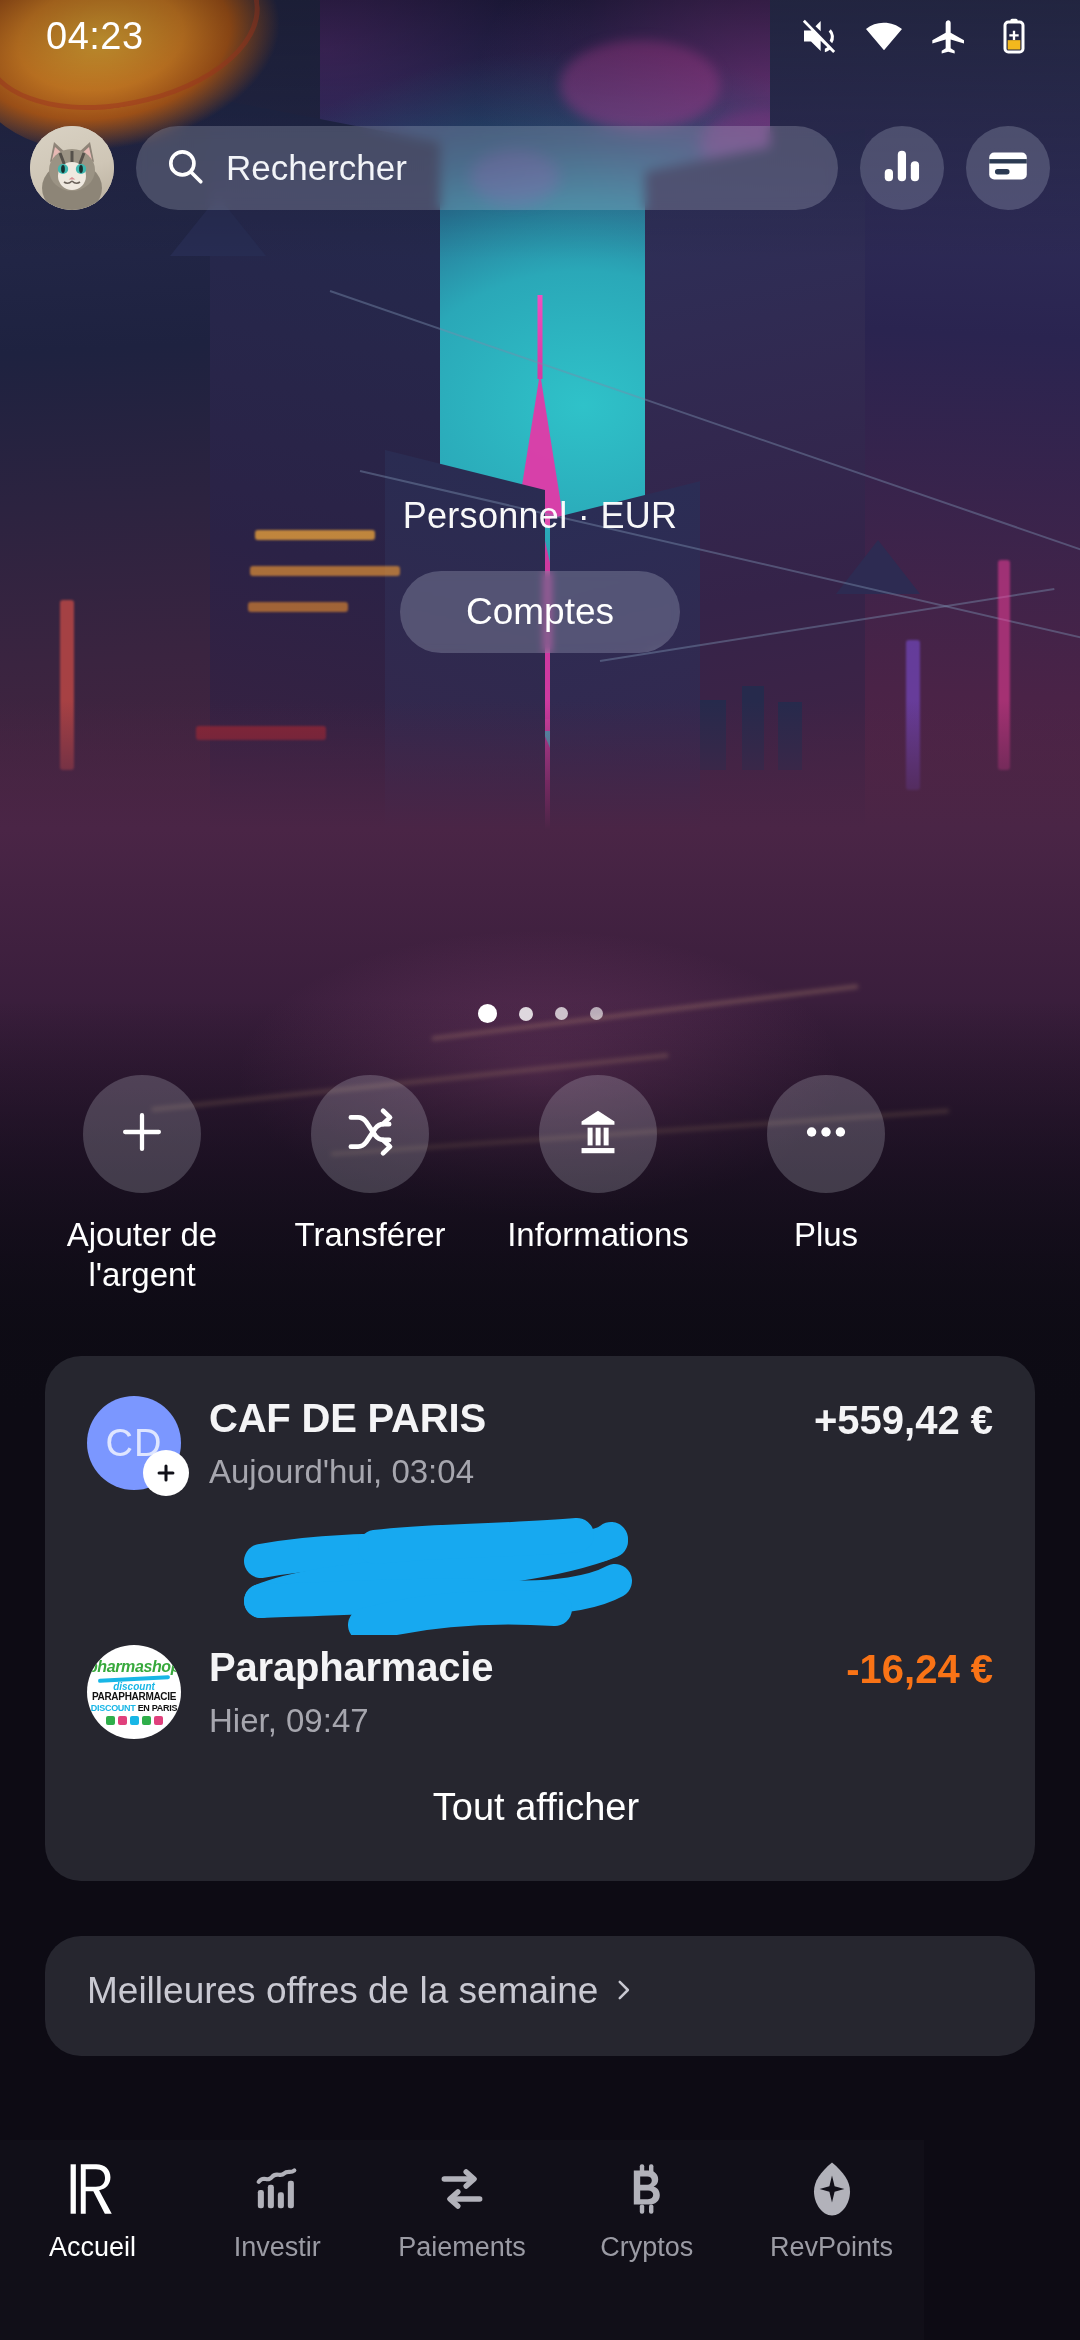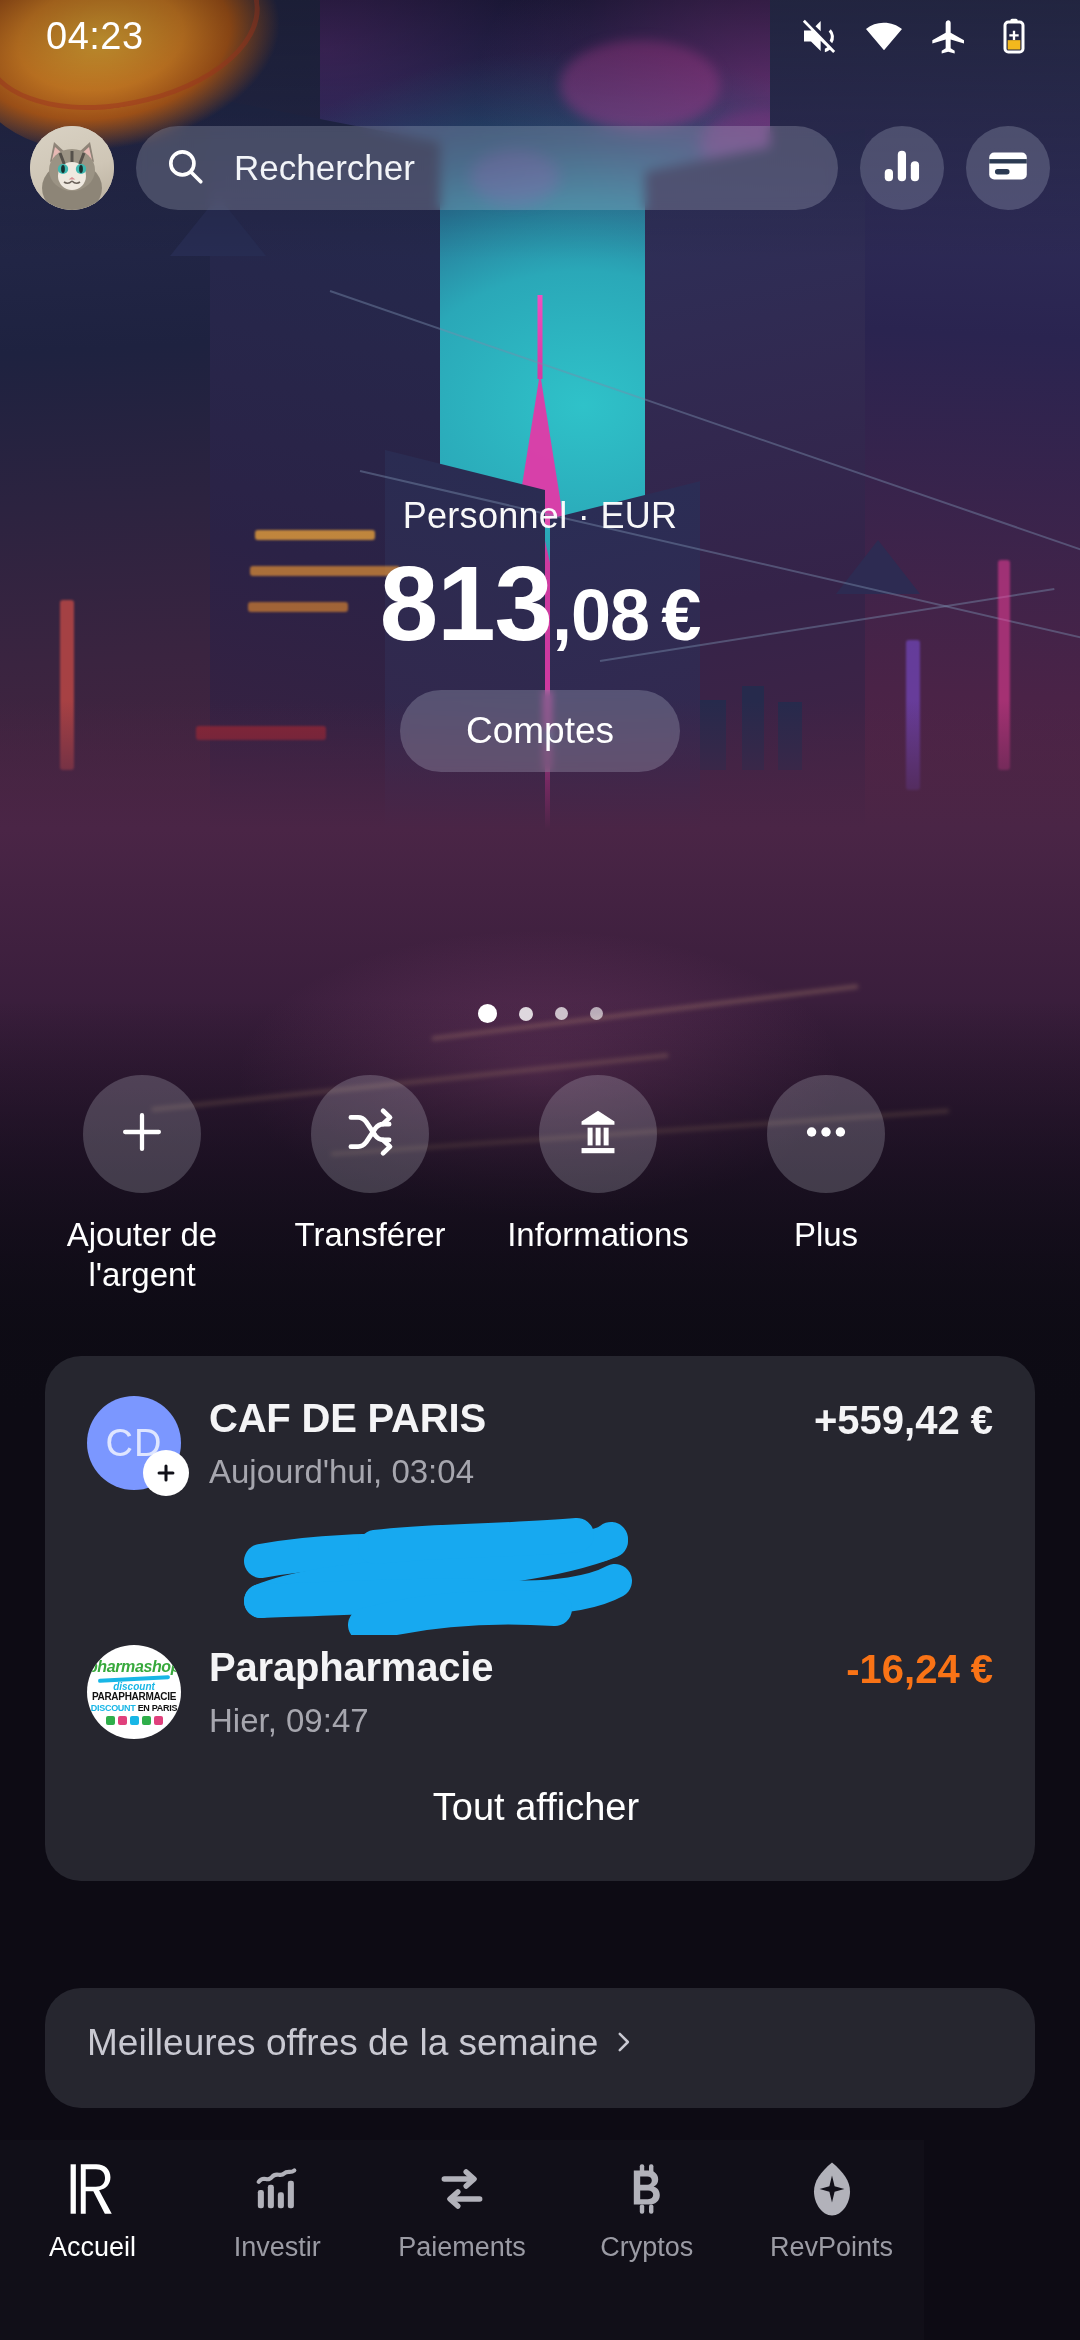--- a/index.html
+++ b/index.html
@@ -121,21 +121,21 @@
   }
   .avatar {
     width:84px; height:84px; border-radius:50%; flex:0 0 84px;
     overflow:hidden; position:relative; background:#c8c0b4;
   }
   .cat-bg { position:absolute; inset:0; background:linear-gradient(160deg,#d9d2c4 0%,#cfc6b6 55%,#b7ad9c 100%); }
   .search-pill {
     flex:1 1 auto; height:84px; border-radius:42px;
     background:rgba(235,240,250,.20);
     backdrop-filter:blur(6px);
-    display:flex; align-items:center; gap:28px; padding:0 28px;
+    display:flex; align-items:center; gap:20px; padding:0 28px;
   }
   .search-pill .sp-text { color:#f2f4f8; font-size:35px; }
   .hdr-btn {
     width:84px; height:84px; border-radius:50%; flex:0 0 84px;
     background:rgba(225,235,250,.20);
     display:flex; align-items:center; justify-content:center;
   }
 
   
   .balance-block {
@@ -220,21 +220,21 @@
 
   .scribble { position:absolute; left:225px; top:1505px; width:420px; height:130px; z-index:33; pointer-events:none; }
 
   .tx-divider-space { height:58px; }
   .tout-afficher {
     text-align:center; color:#fff; font-size:38px; padding:46px 8px 52px 0;
   }
 
   
   .offers-card {
-    position:absolute; left:45px; top:1988px; width:990px; height:120px;
+    position:absolute; left:45px; top:1936px; width:990px; height:120px;
     background:#26262f; border-radius:36px; z-index:30; padding:34px 42px 0 42px;
   }
   .offers-title { color:#c9c9d2; font-size:37px; display:flex; align-items:center; gap:12px; }
 
   
   .bottomnav {
     position:absolute; left:0; bottom:0; width:924px; height:200px;
     background:#110f18; z-index:45;
     display:flex; align-items:flex-start; justify-content:space-around;
     padding-top:18px;
@@ -387,23 +387,20 @@
           <rect x="2.2" y="5" width="19.6" height="14" rx="2.6"></rect>
           <rect x="2.2" y="8.4" width="19.6" height="2.3" fill="#2b3a52"></rect>
           <rect x="5.2" y="13.6" width="7.6" height="2.8" rx="1.4" fill="#2b3a52"></rect>
         </svg>
       </span>
     </div>
   </div>
 
   <div class="balance-block">
     <div class="acct-label">Personnel · EUR</div>
-    <div class="amount">
-      <span class="amt-int">813</span><span class="amt-dec">,08</span><span class="amt-cur">€</span>
-    </div>
     <div class="comptes-btn">Comptes</div>
   </div>
 
   <div class="dots">
     <span class="dot d0"></span>
     <span class="dot d1"></span>
     <span class="dot d2"></span>
     <span class="dot d3"></span>
   </div>
 

